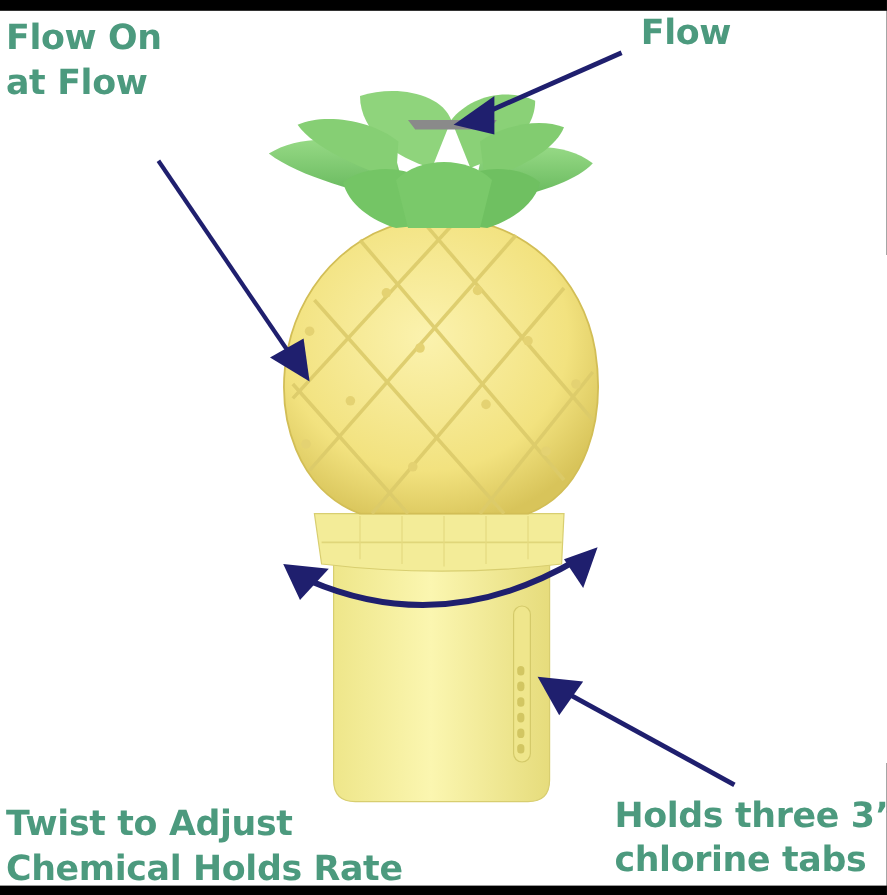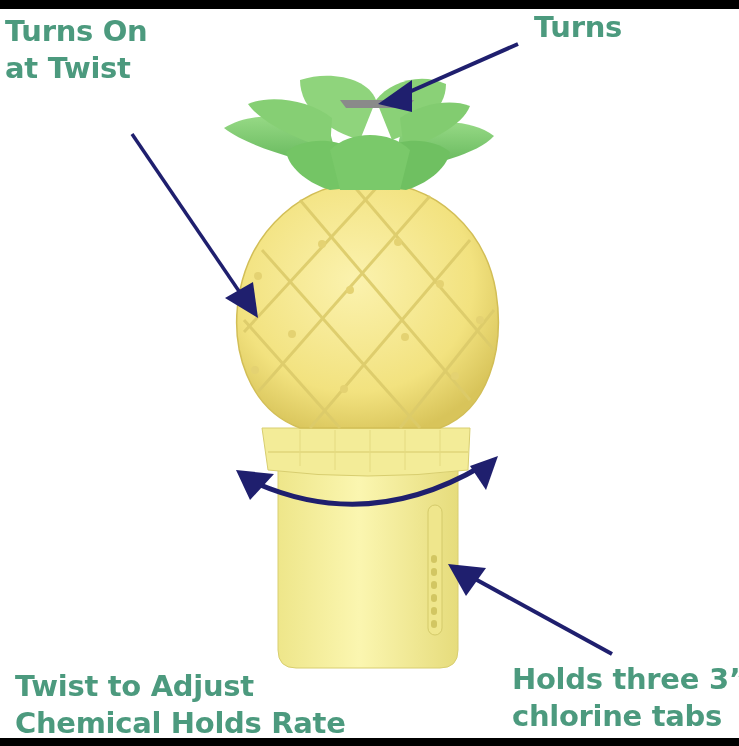--- a/index.html
+++ b/index.html
@@ -108,29 +108,29 @@
       <path d="M258 484 Q370 532 482 466" fill="none" stroke-width="5"></path>
       <polygon points="236,470 274,474 250,500" stroke="none"></polygon>
       <polygon points="498,456 470,466 486,490" stroke="none"></polygon>
 
       <line x1="612" y1="654" x2="466" y2="574" stroke-width="4"></line>
       <polygon points="448,564 486,568 466,596" stroke="none"></polygon>
     </g>
   </svg>
 
   <div class="label" style="left:5px; top:4px;">
-    <span class="ln">Turns On</span>
-    <span class="ln">at Twist</span>
+    <span class="ln">Flow On</span>
+    <span class="ln">at Flow</span>
   </div>
 
   <div class="label" style="left:534px; top:0px;">
-    <span class="ln">Turns</span>
+    <span class="ln">Flow</span>
   </div>
 
-  <div class="label" style="left:15px; top:659px;">
+  <div class="label" style="left:5px; top:659px;">
     <span class="ln">Twist to Adjust</span>
     <span class="ln">Chemical Holds Rate</span>
   </div>
 
   <div class="label" style="left:512px; top:652px;">
     <span class="ln">Holds three 3”</span>
     <span class="ln">chlorine tabs</span>
   </div>
 
 </div>

